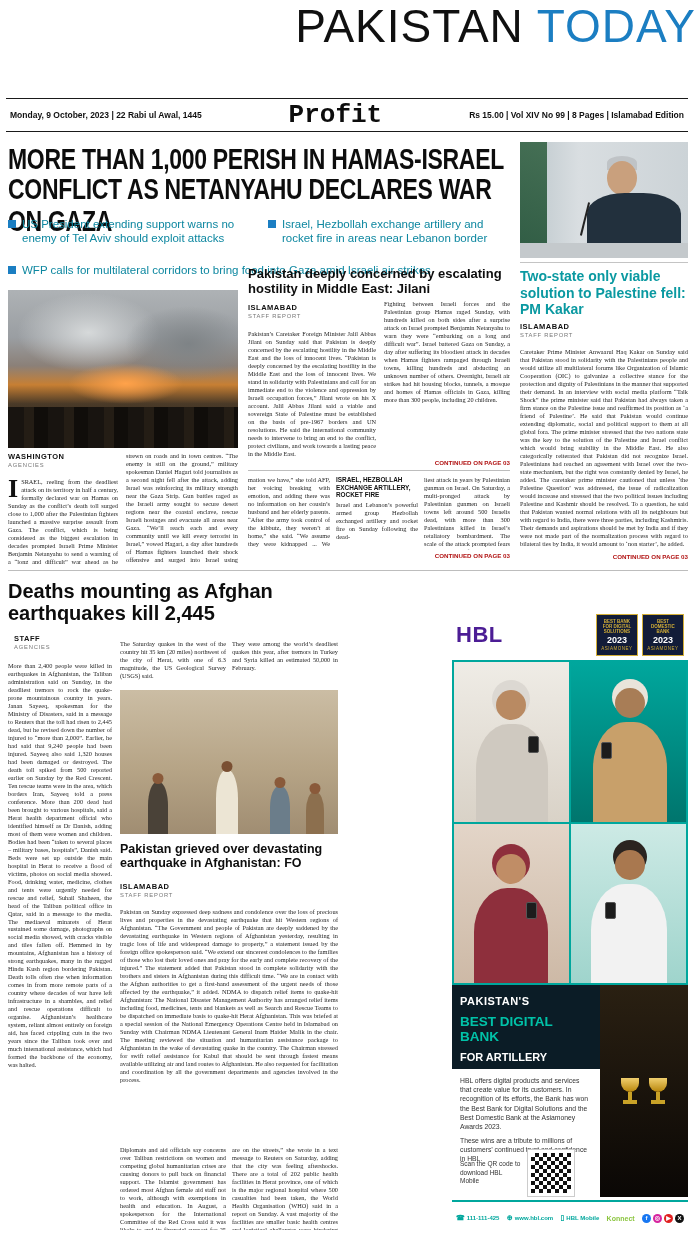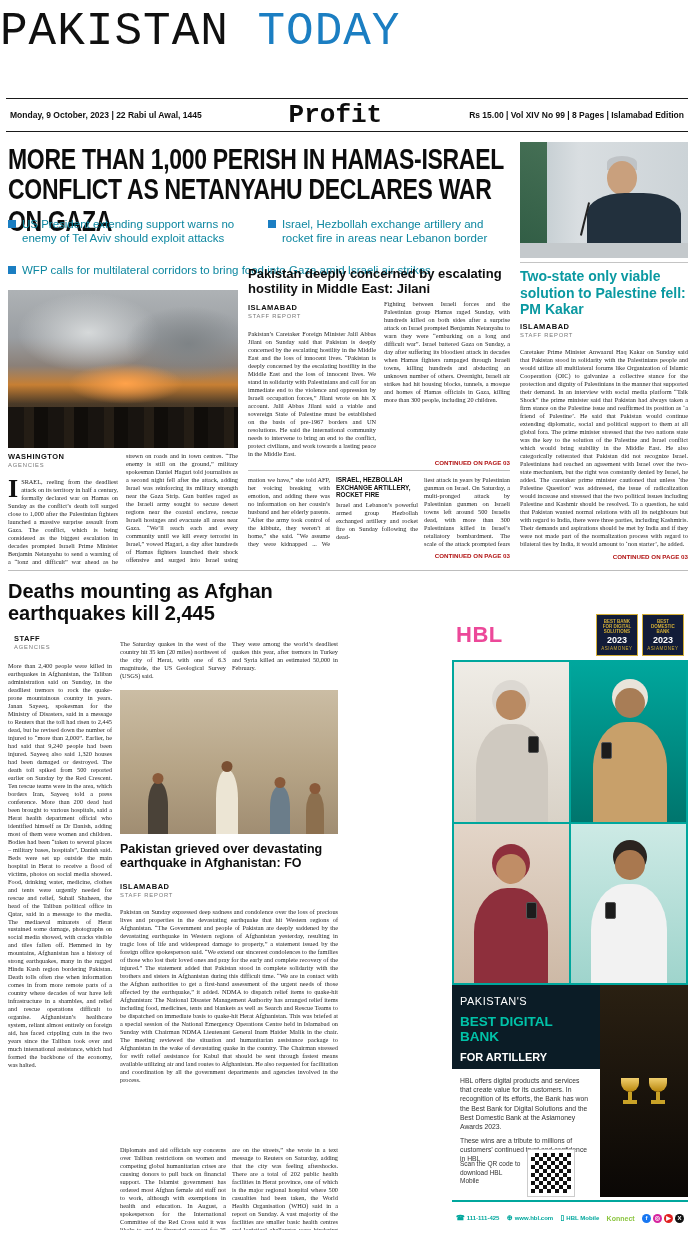--- a/index.html
+++ b/index.html
@@ -1,21 +1,21 @@
 <!DOCTYPE html>
 <html><head>
 <meta charset="utf-8">
 <style>
   html,body{margin:0;padding:0;background:#fff}
   .page{position:relative;width:696px;height:1237px;background:#fff;overflow:hidden;
         font-family:"Liberation Sans",sans-serif;color:#111}
   .abs{position:absolute}
 
   
-  .mast-title{top:6px;left:0;width:100%;text-align:left;font-family:Liberation Mono, monospace;
+  .mast-title{top:0;left:0;width:100%;text-align:right;font-family:Liberation Sans, sans-serif;
               font-size:46px;line-height:1.15;letter-spacing:1px;color:#101010;white-space:nowrap}
   .t-blue{color:#1b7ec2}
   .partner-line{top:72px;left:0;width:100%;text-align:center;font-size:8px;letter-spacing:.4px;color:#222}
   .dateband{top:98px;left:6px;width:682px;height:34px;border-top:1.5px solid #1a1a1a;border-bottom:1.5px solid #1a1a1a;
             display:flex;align-items:center;justify-content:space-between;box-sizing:border-box;
             font-size:8.5px;font-weight:700;color:#111;padding:0 4px}
   .profit{font-family:Liberation Mono, monospace;font-weight:700;font-size:26px;line-height:1;
           background:#fff;padding:0 14px;color:#0d0d0d}
 
   
@@ -59,41 +59,41 @@
   .kdesk{position:absolute;bottom:0;left:0;width:100%;height:13%;background:#c4c9cc}
   .kmic{position:absolute;left:38%;top:52%;width:2px;height:34px;background:#222;transform:rotate(14deg)}
   .qk{background:linear-gradient(180deg,#cbbda4 0%,#b6a486 55%,#a08d72 100%)}
   .fig{position:absolute;border-radius:45% 45% 0 0}
   .fhead{position:absolute;left:50%;transform:translateX(-50%);top:-9px;width:11px;height:11px;border-radius:50%;background:#8a5a3a}
 
   
   .hbl-ad{left:452px;top:610px;width:236px;height:624px;background:#fff}
   .ad-head{position:absolute;top:0;left:0;right:0;height:50px;display:flex;justify-content:space-between;
            align-items:center;padding:0 4px}
-  .hbl-logo{font-size:22px;font-weight:800;color:#ec4899;letter-spacing:.5px}
+  .hbl-logo{font-size:22px;font-weight:800;color:#4c1d95;letter-spacing:.5px}
   .badges{display:flex;gap:4px}
   .badge{width:42px;height:42px;background:#121c38;color:#d4af37;display:flex;flex-direction:column;
          align-items:center;justify-content:center;text-align:center;border:1px solid #d4af37;box-sizing:border-box}
   .b-top{font-size:4.5px;font-weight:700;line-height:1.15;padding:0 2px}
   .b-year{font-size:9px;font-weight:800;color:#fff;margin:1px 0}
   .b-bot{font-size:4.5px;letter-spacing:.5px}
   .ad-photos{position:absolute;top:50px;left:0;width:236px;height:325px;display:grid;
              grid-template-columns:1fr 1fr;grid-template-rows:1fr 1fr;gap:2px;background:#00a79d;
              padding:2px;box-sizing:border-box}
   .cell{position:relative;overflow:hidden}
   .cell-tl{background:linear-gradient(180deg,#efece6,#d9d2c7)}
   .cell-tr{background:linear-gradient(180deg,#00a79d,#00756d)}
   .cell-bl{background:linear-gradient(180deg,#e3d5c8,#cdb9a6)}
   .cell-br{background:linear-gradient(180deg,#cdeae5,#9fd4cc)}
   .p-head{position:absolute;border-radius:50%}
   .p-torso{position:absolute;border-radius:45% 45% 0 0}
   .p-phone{position:absolute;width:9px;height:15px;background:#1c1c1c;border:1px solid #555;border-radius:2px}
   .tagline{position:absolute;top:375px;left:0;width:148px;height:84px;background:#0b1c26;color:#fff;
            padding:10px 8px;box-sizing:border-box}
-  .tl1{font-size:11px;font-weight:400;letter-spacing:.5px}
+  .tl1{font-size:11px;font-weight:700;letter-spacing:.5px}
   .tl2{font-size:13.5px;font-weight:800;color:#00c2a8;margin:7px 0}
   .tl3{font-size:11px;font-weight:700}
   .trophy-panel{position:absolute;top:375px;left:148px;width:88px;height:212px;
                 background:linear-gradient(180deg,#2a2012,#0a0705);display:flex;align-items:center;
                 justify-content:center;gap:10px}
   .trophy{width:18px}
   .cup{width:18px;height:14px;background:linear-gradient(180deg,#f0cf6e,#b8860b);border-radius:0 0 9px 9px}
   .stem{width:4px;height:8px;background:#c9a227;margin:0 auto}
   .tbase{width:14px;height:4px;background:#c9a227;margin:0 auto}
   .ad-body-wrap{position:absolute;top:462px;left:0;width:148px;padding:4px 8px;box-sizing:border-box}

